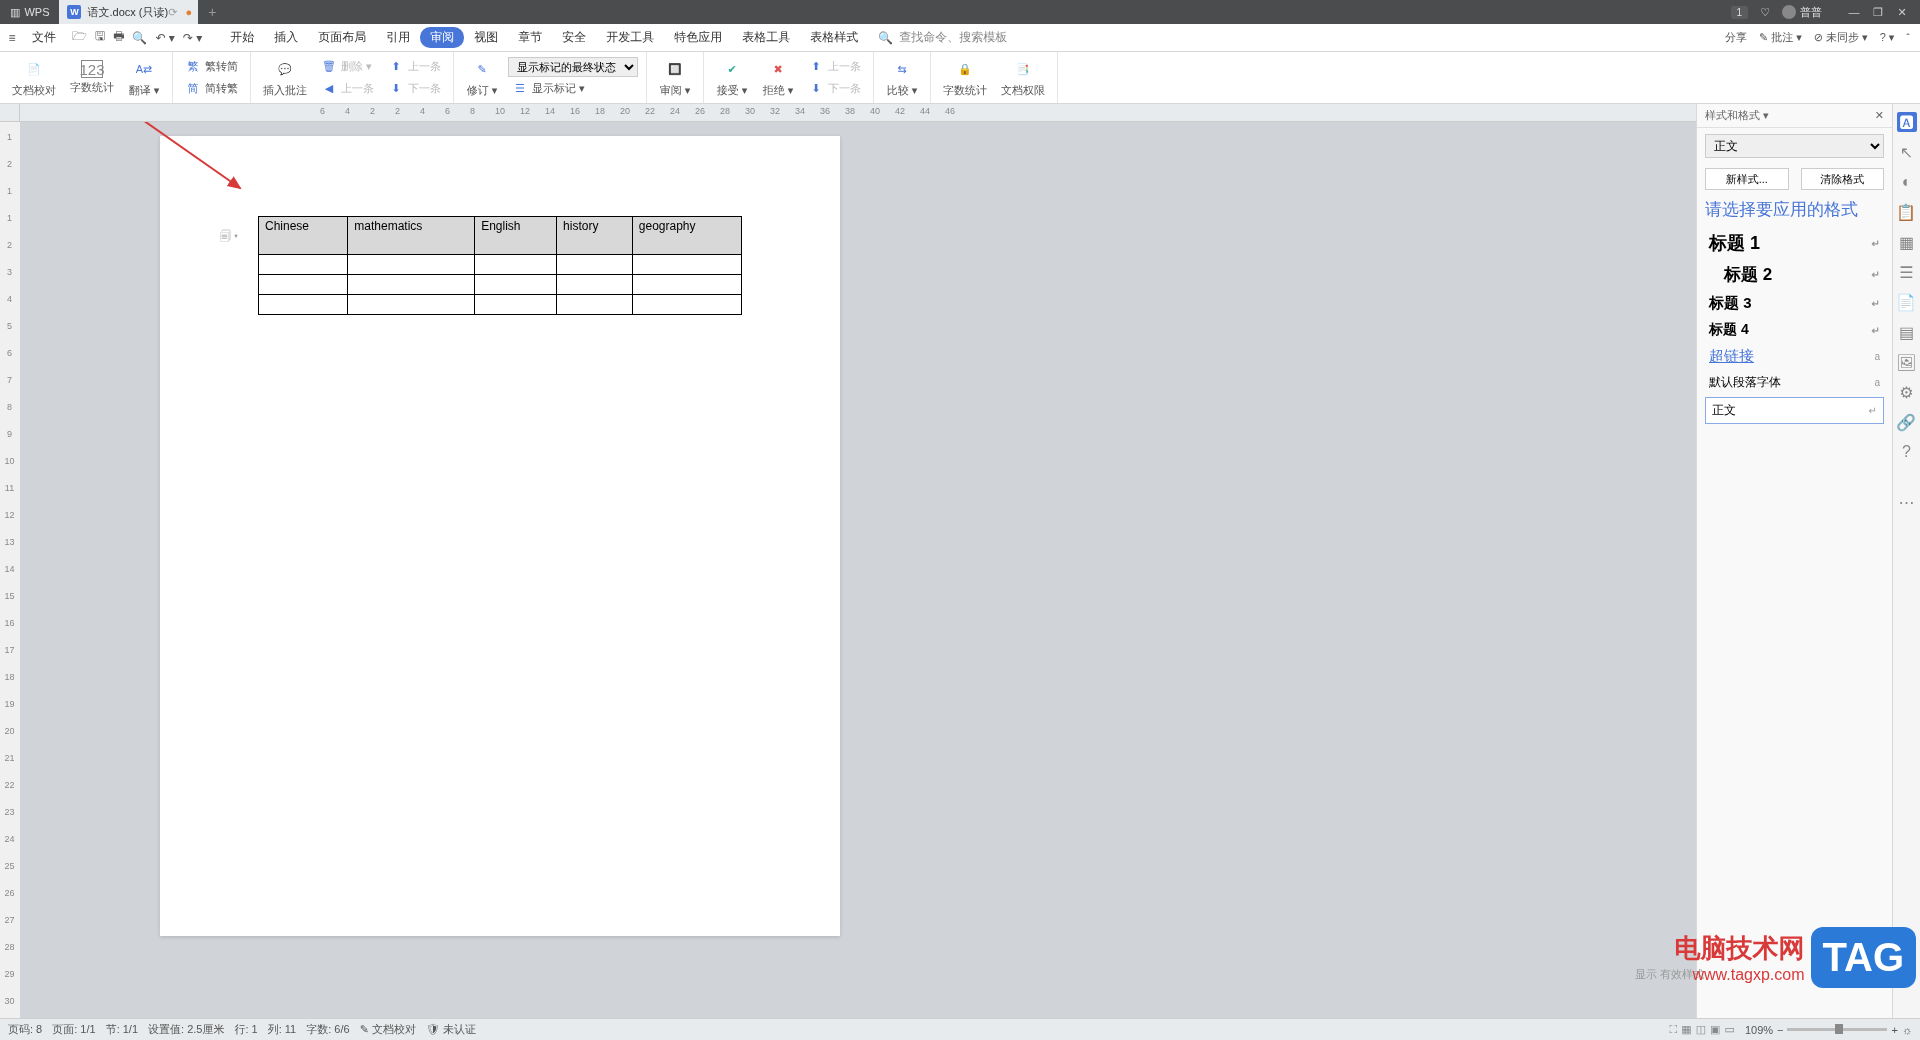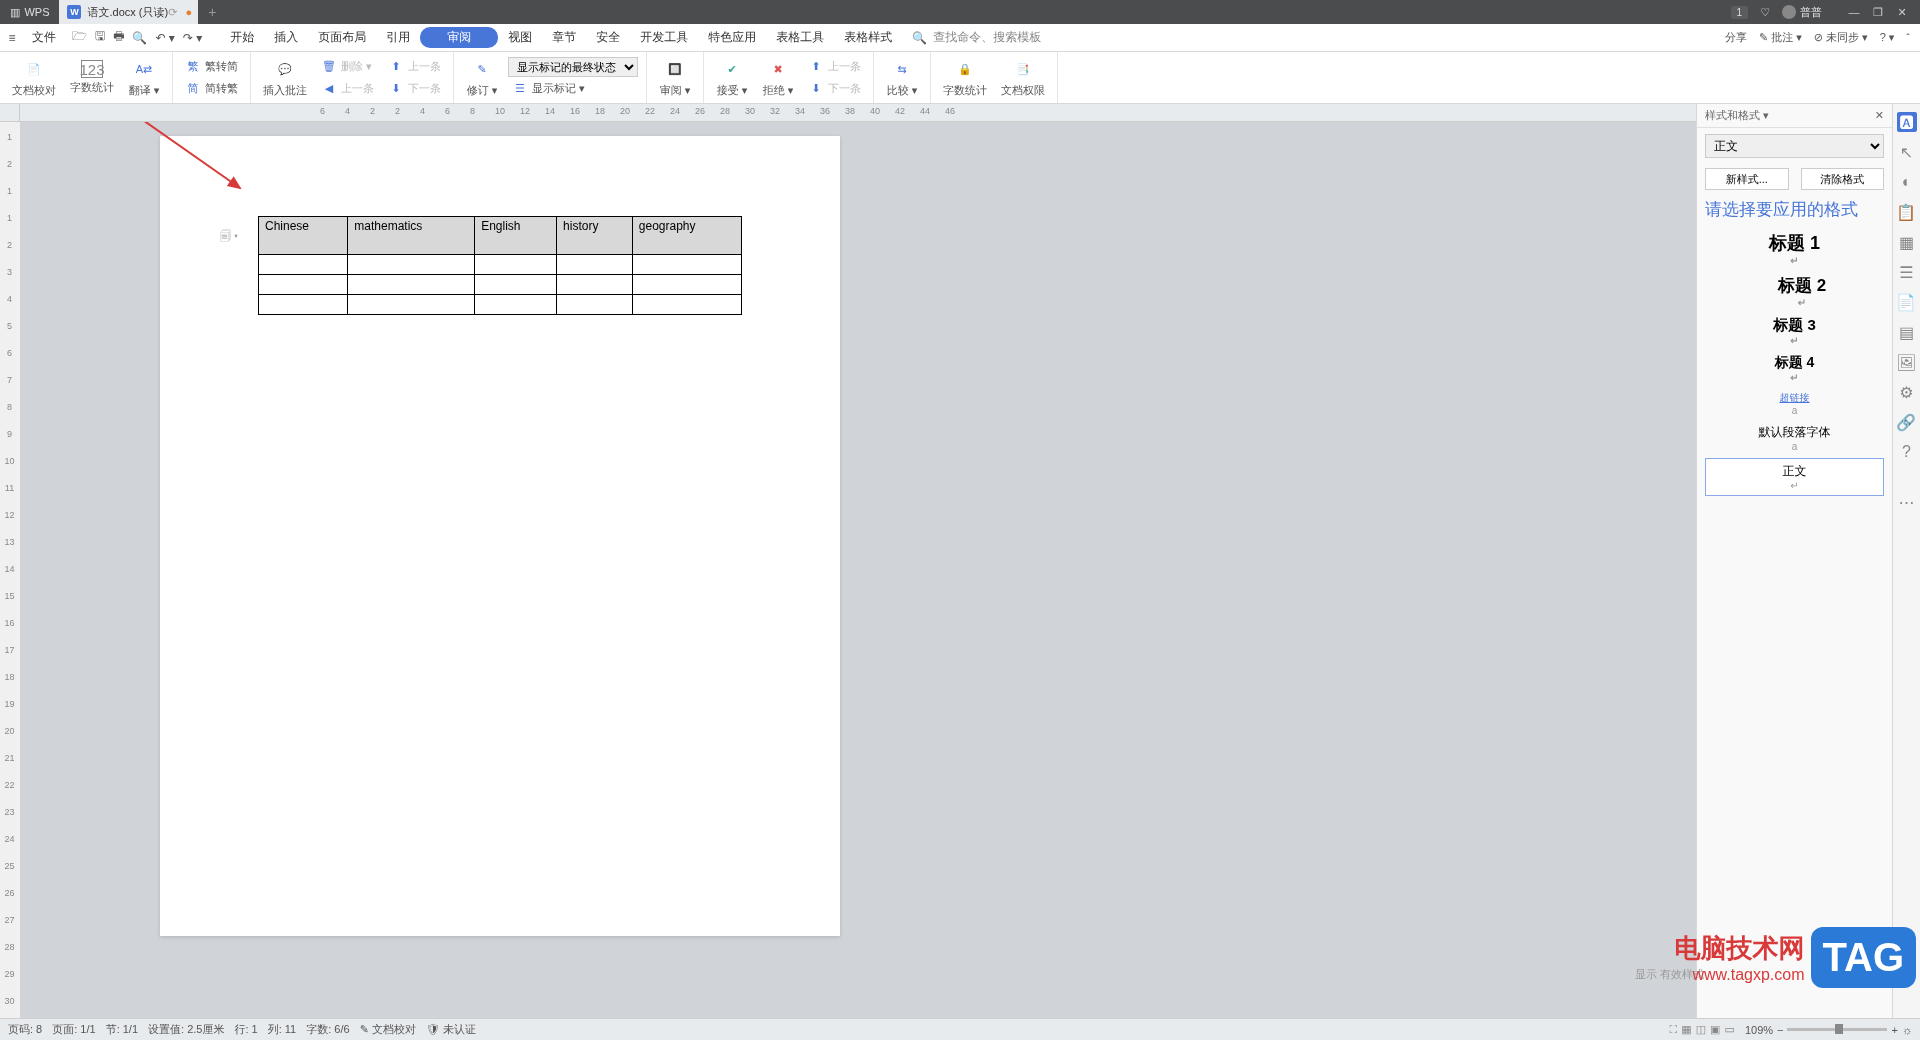--- a/index.html
+++ b/index.html
@@ -19,21 +19,21 @@
 .titlebar .win-btn { width: 20px; height: 14px; display: flex; align-items: center; justify-content: center; color: #ccc; }
 
 
 .menubar { height: 28px; background: #fff; border-bottom: 1px solid #d8d8d8; display: flex; align-items: center; font-size: 12px; }
 .menubar .left { display: flex; align-items: center; }
 .menubar .menu-icon { width: 24px; text-align: center; color: #555; }
 .menubar .file-btn { padding: 0 8px; color: #333; }
 .menubar .qa { display: flex; align-items: center; gap: 8px; padding: 0 8px; color: #555; }
 .menubar .tabs { display: flex; align-items: center; margin-left: 10px; }
 .menubar .tab { padding: 4px 10px; color: #333; cursor: pointer; }
-.menubar .tab.active { background: #4876d8; color: #fff; border-radius: 10px; padding: 2px 27px; }
+.menubar .tab.active { background: #4876d8; color: #fff; border-radius: 10px; padding: 2px 10px; }
 .menubar .spacer { flex: 1; }
 .menubar .search { display: flex; align-items: center; gap: 6px; color: #888; padding: 0 10px; }
 .menubar .right { display: flex; align-items: center; gap: 12px; padding-right: 10px; color: #555; font-size: 11px; }
 
 
 .ribbon { height: 52px; background: #fff; border-bottom: 1px solid #d8d8d8; display: flex; align-items: stretch; font-size: 11px; color: #555; }
 .ribbon .group { display: flex; align-items: center; padding: 0 8px; border-right: 1px solid #e5e5e5; gap: 6px; }
 .ribbon .big-btn { display: flex; flex-direction: column; align-items: center; justify-content: center; gap: 2px; padding: 2px 4px; min-width: 40px; }
 .ribbon .big-btn .icon { width: 24px; height: 24px; display: flex; align-items: center; justify-content: center; color: #4876d8; }
 .ribbon .stack { display: flex; flex-direction: column; gap: 2px; justify-content: center; }
@@ -67,27 +67,27 @@
 .side-strip .btn.active { background: #4876d8; color: #fff; border-radius: 2px; }
 
 .styles-panel { width: 196px; background: #f9f9f9; border-left: 1px solid #d8d8d8; display: flex; flex-direction: column; font-size: 12px; }
 .styles-panel .hd { display: flex; justify-content: space-between; align-items: center; padding: 4px 8px; border-bottom: 1px solid #e0e0e0; font-size: 11px; color: #666; }
 .styles-panel .cur { padding: 6px 8px; }
 .styles-panel select { width: 100%; height: 24px; border: 1px solid #ccc; font-size: 12px; padding: 0 4px; }
 .styles-panel .btns { display: flex; gap: 12px; padding: 4px 8px; }
 .styles-panel .btns button { flex: 1; height: 22px; font-size: 11px; border: 1px solid #ccc; background: #fff; }
 .styles-panel .hint { color: #4876d8; padding: 4px 8px; font-size: 17px; }
 .styles-panel .list { padding: 4px 8px; display: flex; flex-direction: column; gap: 4px; }
-.styles-panel .item { display: flex; justify-content: space-between; align-items: center; padding: 2px 4px; flex-direction: column; }
+.styles-panel .item { display: flex; justify-content: space-between; align-items: center; padding: 2px 4px; }
 .styles-panel .item .mark { color: #999; font-size: 10px; }
 .styles-panel .item.h1 { font-size: 18px; font-weight: bold; }
 .styles-panel .item.h2 { font-size: 17px; font-weight: bold; margin-left: 15px; }
 .styles-panel .item.h3 { font-size: 15px; font-weight: bold; }
 .styles-panel .item.h4 { font-size: 14px; font-weight: bold; }
-.styles-panel .item.link span:first-child { color: #4876d8; text-decoration: underline; font-size: 10px; }
+.styles-panel .item.link span:first-child { color: #4876d8; text-decoration: underline; font-size: 15px; }
 .styles-panel .item.sel { border: 1px solid #88aae8; background: #fff; padding: 4px 6px; }
 
 .panel-display { position: absolute; bottom: 36px; right: 216px; font-size: 11px; color: #999; }
 
 
 .statusbar { height: 22px; background: #e8ebee; border-top: 1px solid #d0d0d0; display: flex; align-items: center; font-size: 11px; color: #555; padding: 0 8px; gap: 10px; }
 .statusbar .spacer { flex: 1; }
 .statusbar .view-btns { display: flex; gap: 4px; align-items: center; color: #888; }
 .statusbar .zoom { display: flex; align-items: center; gap: 4px; }
 .statusbar .slider { width: 100px; height: 3px; background: #bbb; position: relative; }

